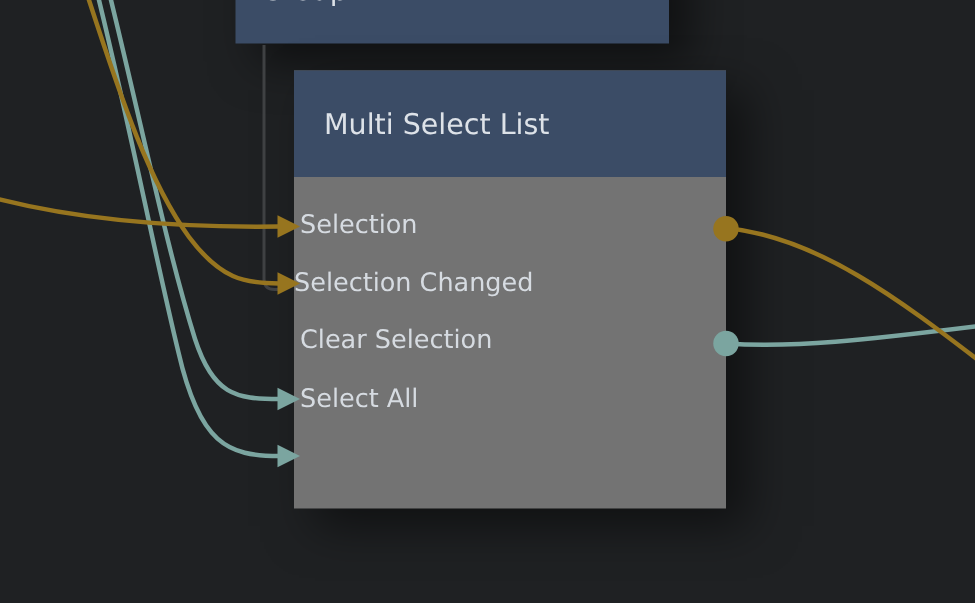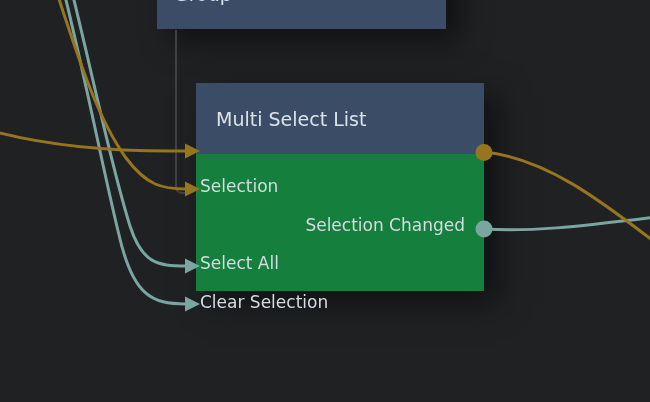--- a/index.html
+++ b/index.html
@@ -28,35 +28,34 @@
     font-size: 19px;
   }
   #group-node {
     left: 157px; top: -41px;
     width: 289px; height: 70px;
     background: #3b4c66;
   }
   #group-node .node-header { height: 70px; padding-left: 17px; background: transparent; }
   #msl-node {
     left: 196px; top: 47px;
-    width: 288px; height: 208px;
-    background: #15803d;
-    margin-top: 36px;
+    width: 288px; height: 292px;
+    background: #737373;
   }
   #msl-node .node-header { height: 71px; }
   .node-body { padding-top: 13px; }
   .port-row {
     height: 38.5px;
     display: flex;
     align-items: center;
     color: #d6dbe1;
     font-size: 17px;
   }
   .port-row.input { justify-content: flex-start; padding-left: 4px; }
-  .port-row.output { justify-content: flex-end; padding-right: 19px; }
+  .port-row.output { justify-content: flex-start; padding-right: 19px; }
   #wire-layer {
     position: absolute;
     left: 0; top: 0;
     width: 650px; height: 402px;
     pointer-events: none;
     z-index: 5;
   }
   #wire-layer path { fill: none; }
   .wire { stroke-width: 3; }
   .wire-thin { stroke-width: 2; }
@@ -77,24 +76,24 @@
       <span>Multi Select List</span>
     </div>
     <div class="node-body">
       <div class="port-row input">
         <span>Selection</span>
       </div>
       <div class="port-row output">
         <span>Selection Changed</span>
       </div>
       <div class="port-row input">
-        <span>Select All</span>
+        <span>Clear Selection</span>
       </div>
       <div class="port-row input">
-        <span>Clear Selection</span>
+        <span>Select All</span>
       </div>
     </div>
   </div>
 
   <svg id="wire-layer" viewBox="0 0 650 402">
 
     <path class="wire-thin" d="M176,30 L176,186 Q176,193 183,193 L189,193" stroke="#3f4143"></path>
 
     <path class="wire" d="M65,-4 C88,90 102,165 119,235 C133,296 152,304 186,304" stroke="#7ba5a0"></path>
     <path class="wire" d="M73,-4 C96,90 111,165 130,226 C142,263 157,266 186,266" stroke="#7ba5a0"></path>

